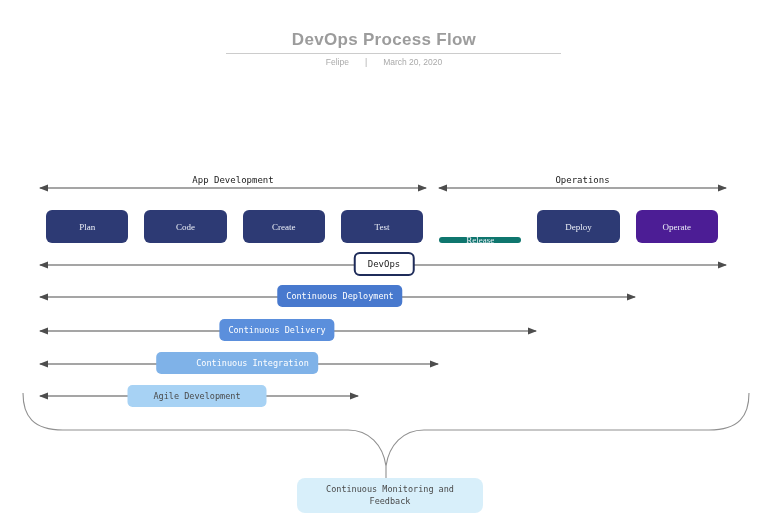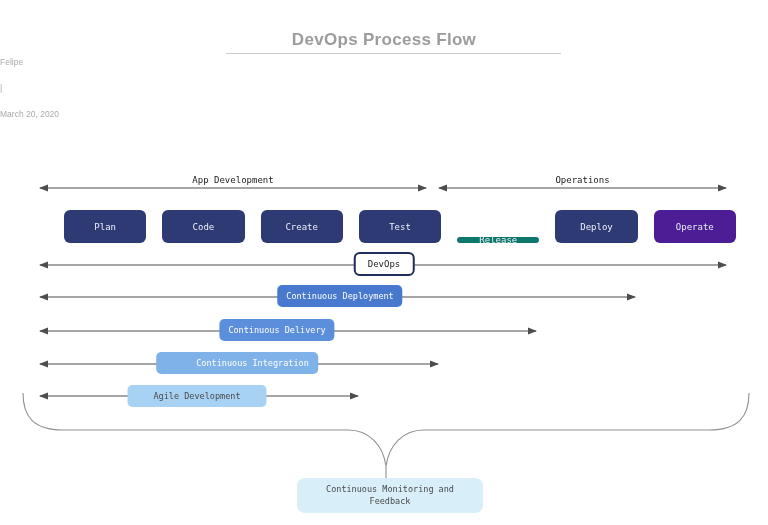--- a/index.html
+++ b/index.html
@@ -5,30 +5,30 @@
   html,body{margin:0;padding:0;background:#ffffff;}
   .canvas{position:relative;width:768px;height:525px;background:#ffffff;overflow:hidden;
           font-family:"DejaVu Sans Mono", monospace;}
   
   .hdr-title{position:absolute;left:0;top:30px;width:768px;text-align:center;
              font-family:"Liberation Sans", sans-serif;font-weight:bold;
              font-size:17px;letter-spacing:.3px;}
   .hdr-rule{position:absolute;left:226px;top:53px;width:335px;height:1px;}
   .hdr-byline{position:absolute;left:0;top:57px;width:768px;display:flex;
               justify-content:center;gap:16px;font-family:"Liberation Sans", sans-serif;
-              font-size:8.5px;flex-direction:column;}
+              font-size:8.5px;}
   
   svg.wires{position:absolute;left:0;top:0;z-index:0;}
   
   .phase-label{position:absolute;top:175px;font-size:9px;color:#1a1a1a;text-align:center;}
   #lbl-appdev{left:38px;width:390px;}
   #lbl-ops{left:437px;width:291px;}
   
-  .stage-row{position:absolute;left:64px;top:210px;width:672px;height:33px;
-             display:flex;gap:16px;z-index:2;}
+  .stage-row{position:absolute;left:46px;top:210px;width:672px;height:33px;
+             display:flex;gap:16px;z-index:2;font-family:Liberation Serif, serif;}
   .stage{flex:1;display:flex;align-items:center;justify-content:center;
          border-radius:6px;font-size:9px;}
   
   .pill{position:absolute;transform:translateX(-50%);white-space:nowrap;
         border-radius:5px;font-size:8.5px;padding:6px 9px;z-index:2;}
   #p-devops{left:384px;top:252px;border:2px solid #1f2c5a;border-radius:6px;
             padding:5px 12px;font-size:9px;}
   #p-cd{left:340px;top:285px;}
   #p-cdel{left:277px;top:319px;}
   #p-ci{left:237px;top:352px;padding-left:40px;}

